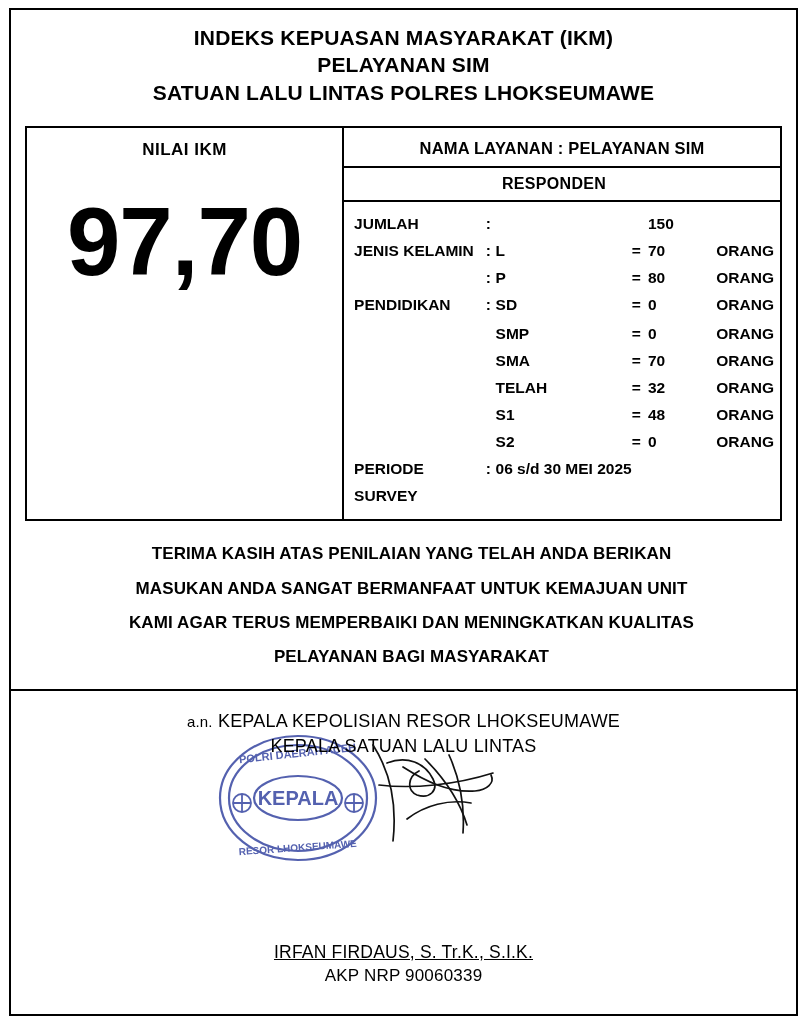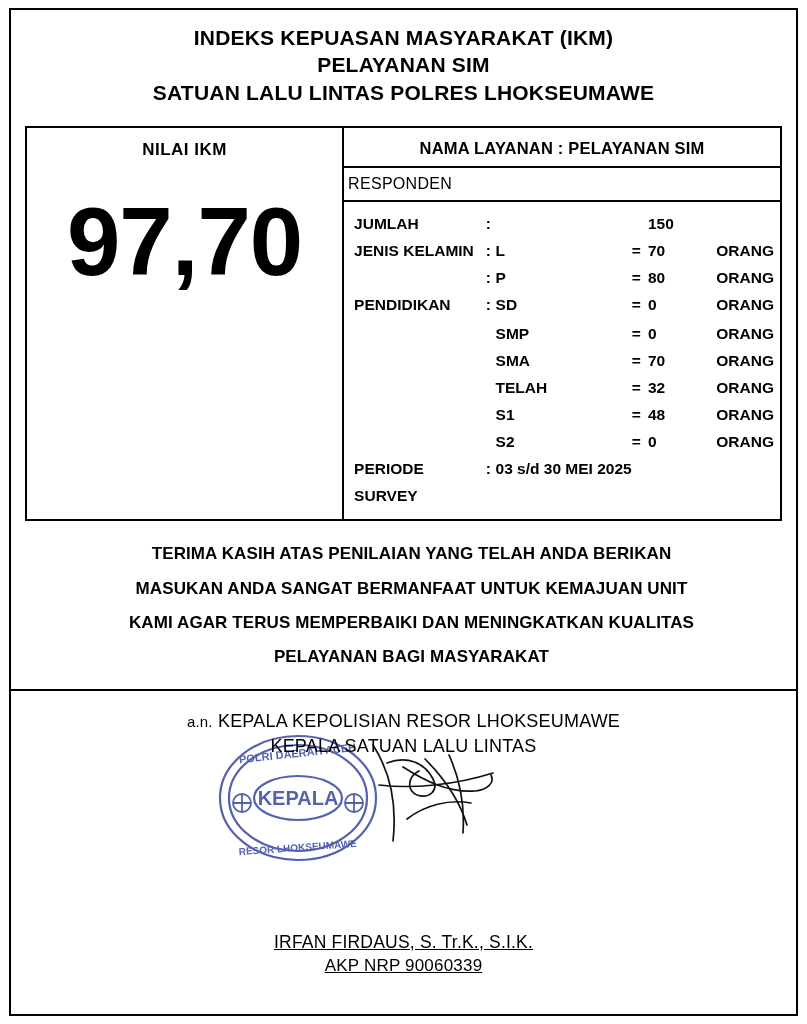--- a/index.html
+++ b/index.html
@@ -81,22 +81,22 @@
   }
   .detail-head {
     text-align: center;
     font-weight: bold;
     font-size: 16.5px;
     padding: 11px 4px 8px 4px;
     border-bottom: 2px solid #000;
     letter-spacing: 0.2px;
   }
   .detail-sub {
-    text-align: left;
-    font-weight: normal;
+    text-align: center;
+    font-weight: bold;
     font-size: 16px;
     padding: 7px 20px 7px 4px;
     border-bottom: 2px solid #000;
     letter-spacing: 0.3px;
   }
   .detail-body {
     padding: 9px 6px 10px 10px;
   }
   .rows {
     display: table;
@@ -157,23 +157,22 @@
     line-height: 1.35;
     position: relative;
     z-index: 3;
   }
   .sign-line .an {
     font-size: 15px;
   }
   .sign-name-wrap {
     position: absolute;
     left: 0; right: 0;
-    bottom: 38px;
+    bottom: 28px;
     z-index: 3;
-    text-decoration: underline;
   }
   .sign-name {
     font-size: 17.5px;
     text-decoration: underline;
     letter-spacing: 0.2px;
   }
   .sign-rank {
     font-size: 17px;
     margin-top: 3px;
     letter-spacing: 0.2px;
@@ -293,21 +292,21 @@
                   <div class="c-label"></div>
                   <div class="c-colon"></div>
                   <div class="c-key">S2</div>
                   <div class="c-eq">=</div>
                   <div class="c-val">0</div>
                   <div class="c-unit">ORANG</div>
                 </div>
                 <div class="row">
                   <div class="c-label">PERIODE</div>
                   <div class="c-colon">:</div>
-                  <div class="c-wide" colspan="4">03 s/d 30 MEI 2025</div>
+                  <div class="c-wide" colspan="4">06 s/d 30 MEI 2025</div>
                   <div></div>
                   <div></div>
                   <div></div>
                 </div>
                 <div class="row">
                   <div class="c-label">SURVEY</div>
                   <div class="c-colon"></div>
                   <div class="c-wide"></div>
                   <div></div>
                   <div></div>

